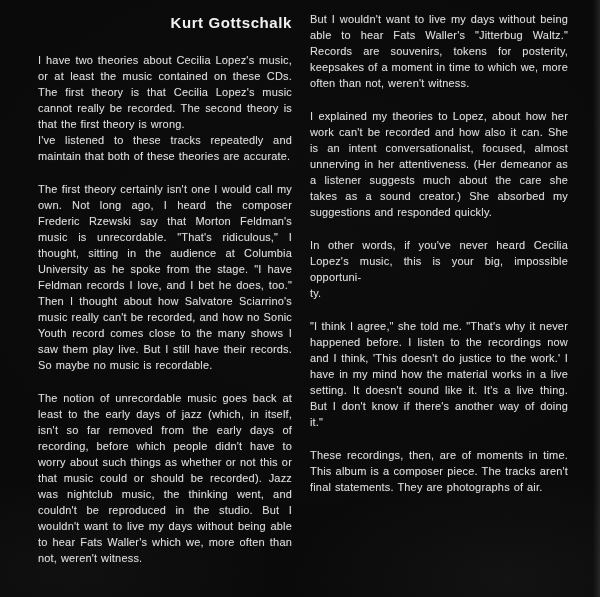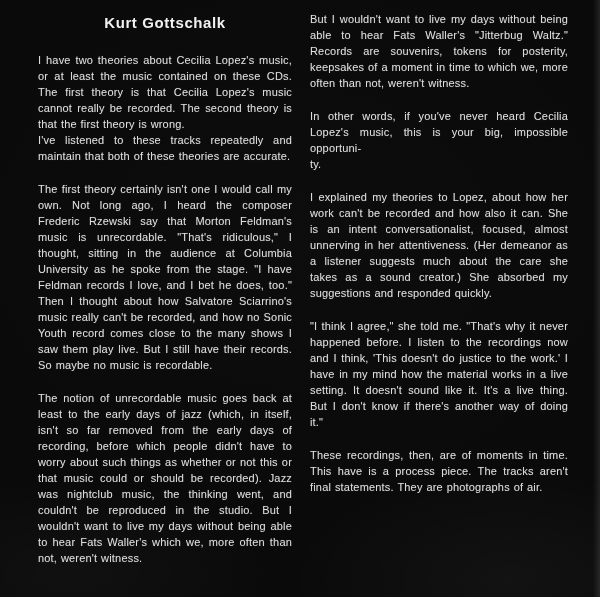--- a/index.html
+++ b/index.html
@@ -25,21 +25,21 @@
     text-align: justify;
   }
   .col-left  { left: 38px;  top: 14px; width: 254px; }
   .col-right { left: 310px; top: 11px; width: 258px; }
   .title {
     font-size: 15px;
     font-weight: bold;
     letter-spacing: 0.6px;
     color: #f1f1f1;
     margin: 0 0 21px 0;
-    text-align: center;
+    text-align: right;
     white-space: nowrap;
   }
   .col p {
     font-size: 11px;
     font-weight: normal;
     line-height: 16px;
     letter-spacing: 0.18px;
     word-spacing: 0.6px;
     margin: 0 0 17px 0;
     white-space: pre-line;
@@ -55,22 +55,22 @@
   <div class="col col-left">
     <h1 class="title">Kurt Gottschalk</h1>
     <p>I have two theories about Cecilia Lopez's music, or at least the music contained on these CDs. The first theory is that Cecilia Lopez's music cannot really be recorded. The second theory is that the first theory is wrong.
 I've listened to these tracks repeatedly and maintain that both of these theories are accurate.</p>
     <p>The first theory certainly isn't one I would call my own. Not long ago, I heard the composer Frederic Rzewski say that Morton Feldman's music is unrecordable. "That's ridiculous," I thought, sitting in the audience at Columbia University as he spoke from the stage. "I have Feldman records I love, and I bet he does, too." Then I thought about how Salvatore Sciarrino's music really can't be recorded, and how no Sonic Youth record comes close to the many shows I saw them play live. But I still have their records. So maybe no music is recordable.</p>
     <p>The notion of unrecordable music goes back at least to the early days of jazz (which, in itself, isn't so far removed from the early days of recording, before which people didn't have to worry about such things as whether or not this or that music could or should be recorded). Jazz was nightclub music, the thinking went, and couldn't be reproduced in the studio. But I wouldn't want to live my days without being able to hear Fats Waller's which we, more often than not, weren't witness.</p>
   </div>
 
   <div class="col col-right">
     <p>But I wouldn't want to live my days without being able to hear Fats Waller's "Jitterbug Waltz." Records are souvenirs, tokens for posterity, keepsakes of a moment in time to which we, more often than not, weren't witness.</p>
+    <p>I explained my theories to Lopez, about how her work can't be recorded and how also it can. She is an intent conversationalist, focused, almost unnerving in her attentiveness. (Her demeanor as a listener suggests much about the care she takes as a sound creator.) She absorbed my suggestions and responded quickly.</p>
     <p>In other words, if you've never heard Cecilia Lopez's music, this is your big, impossible opportuni-
 ty.</p>
-    <p>I explained my theories to Lopez, about how her work can't be recorded and how also it can. She is an intent conversationalist, focused, almost unnerving in her attentiveness. (Her demeanor as a listener suggests much about the care she takes as a sound creator.) She absorbed my suggestions and responded quickly.</p>
     <p>"I think I agree," she told me. "That's why it never happened before. I listen to the recordings now and I think, 'This doesn't do justice to the work.' I have in my mind how the material works in a live setting. It doesn't sound like it. It's a live thing. But I don't know if there's another way of doing it."</p>
-    <p>These recordings, then, are of moments in time. This have is a process piece. The tracks aren't final statements. They are photographs of air.</p>
+    <p>These recordings, then, are of moments in time. This album is a composer piece. The tracks aren't final statements. They are photographs of air.</p>
   </div>
 
   <div class="edge-right"></div>
 
 </div>
 
 </body></html>

